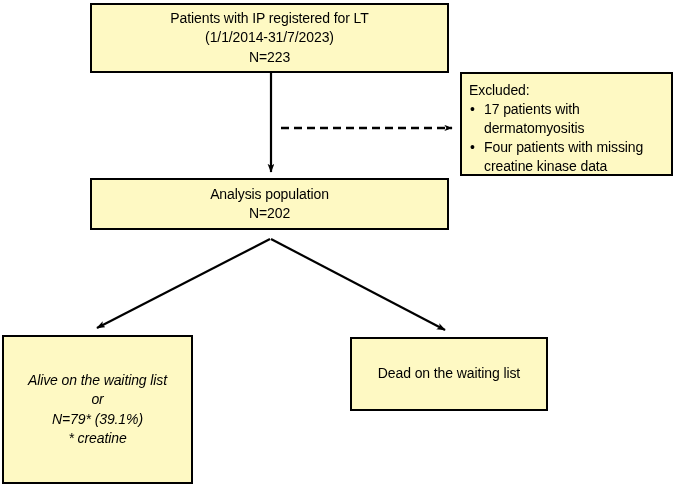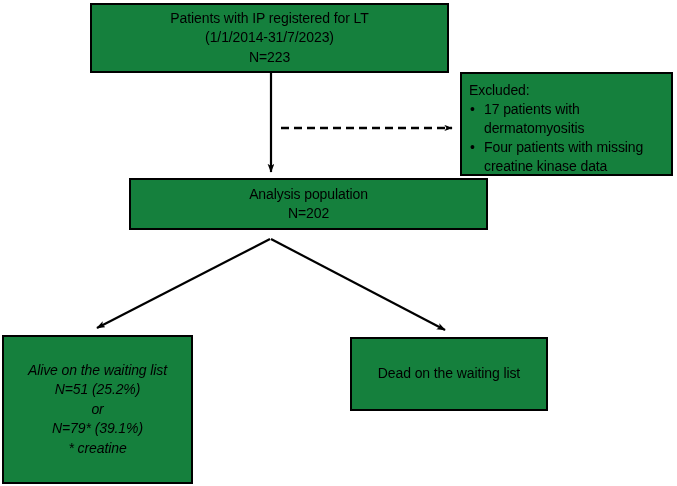--- a/index.html
+++ b/index.html
@@ -16,42 +16,42 @@
     position: relative;
     width: 677px;
     height: 486px;
     background: #ffffff;
     overflow: hidden;
   }
   .flow-box {
     position: absolute;
     box-sizing: border-box;
     border: 2px solid #000000;
-    background: #15803d;
+    background: #fef9c3;
     display: flex;
     flex-direction: column;
     align-items: center;
     justify-content: center;
     text-align: center;
     font-size: 14px;
     line-height: 19.5px;
     letter-spacing: -0.1px;
     white-space: nowrap;
   }
   .flow-box .line {
     display: block;
   }
   
   #box-registered {
     left: 90px;  top: 3px;
     width: 359px; height: 70px;
   }
   #box-analysis {
     left: 90px;  top: 178px;
-    width: 359px; height: 52px; margin-left: 39px;
+    width: 359px; height: 52px;
   }
   #box-excluded {
     left: 460px; top: 72px;
     width: 213px; height: 104px;
     display: block;
     text-align: left;
     padding: 7px 22px 6px 7px;
     line-height: 19px;
     white-space: normal;
   }
@@ -141,21 +141,20 @@
     </ul>
   </div>
 
   <div class="flow-box" id="box-analysis">
     <span class="line">Analysis population</span>
     <span class="line">N=202</span>
   </div>
 
   <div class="flow-box" id="box-alive">
     <span class="line">Alive on the waiting list</span>
-    <span class="line">N=51 (25.2%)</span>
     <span class="line">or</span>
     <span class="line">N=79* (39.1%)</span>
     <span class="line">* creatine</span>
   </div>
 
   <div class="flow-box" id="box-dead">
     <span class="line">Dead on the waiting list</span>
   </div>
 
 </div>

